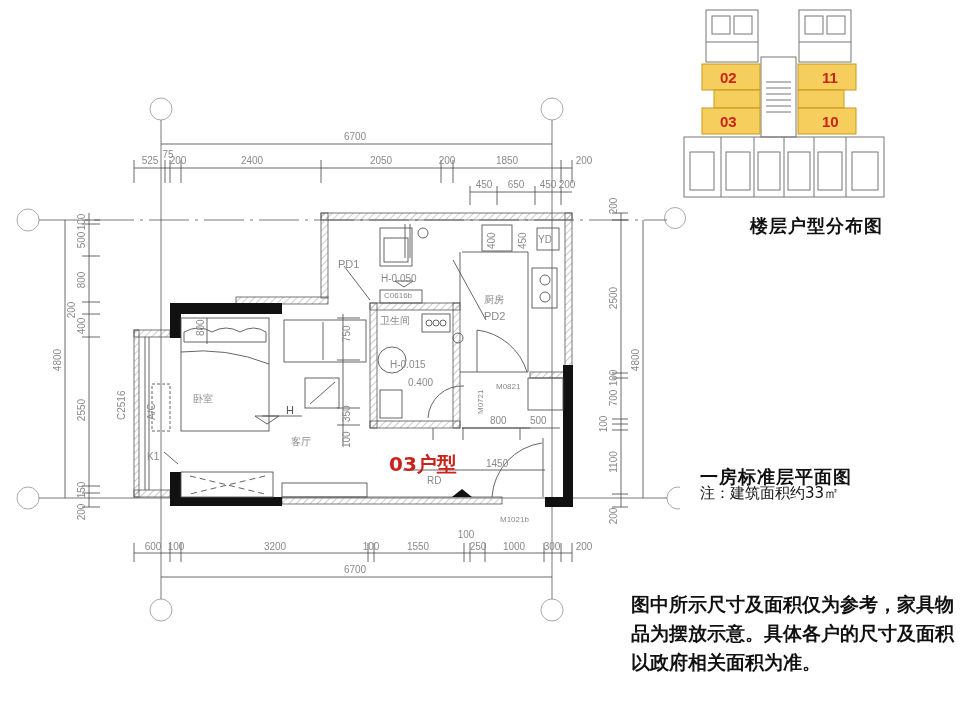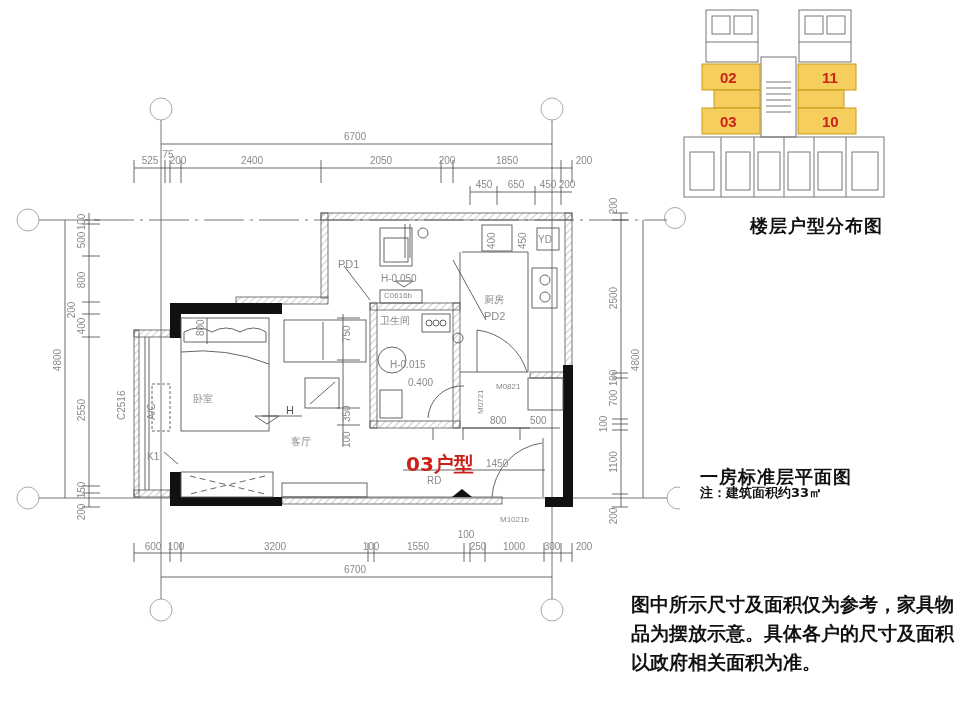--- a/index.html
+++ b/index.html
@@ -1,21 +1,21 @@
 <!DOCTYPE html>
 <html><head>
 <meta charset="utf-8">
 <style>
   html,body{margin:0;padding:0;background:#ffffff;}
   body{width:960px;height:720px;position:relative;overflow:hidden;font-family:"DejaVu Sans","Liberation Sans",sans-serif;}
   .abs{position:absolute;}
   svg text{font-family:"Liberation Sans","DejaVu Sans",sans-serif;}
   .dim{fill:#8a8a8a;font-size:10px;}
   .lbl-big{font-size:18px;font-weight:bold;color:#111;letter-spacing:1px;}
-  .note{font-size:13px;font-weight:bold;color:#111;}
+  .note{font-size:15px;font-weight:normal;color:#111;}
   .disclaimer{font-size:19px;font-weight:bold;color:#111;line-height:29px;width:340px;}
   .unit-label{font-size:20px;font-weight:bold;color:#c9231b;}
 </style>
 </head>
 <body>
 
 <div class="abs" style="left:676px;top:2px;width:220px;height:200px;text-align:right;">
   <svg width="220" height="200" viewBox="0 0 220 200">
     <g fill="none" stroke="#777" stroke-width="1">
 
@@ -346,18 +346,18 @@
     <text transform="translate(350,448) rotate(-90)">100</text>
     <text transform="translate(204,336) rotate(-90)">800</text>
     <text transform="translate(495,249) rotate(-90)">400</text>
     <text transform="translate(526,249) rotate(-90)">450</text>
     <text transform="translate(155,420) rotate(-90)">A/C</text>
     <text transform="translate(125,420) rotate(-90)">C2516</text>
     <text transform="translate(483,414) rotate(-90)" font-size="8">M0721</text>
   </g>
 </svg>
 
-<div class="abs unit-label" style="left:406px;top:451px;text-align:right;">03户型</div>
+<div class="abs unit-label" style="left:389px;top:451px;text-align:right;">03户型</div>
 
 <div class="abs lbl-big" style="left:700px;top:465px;">一房标准层平面图</div>
 <div class="abs note" style="left:700px;top:484px;">注：建筑面积约33㎡</div>
 
 <div class="abs disclaimer" style="left:631px;top:590px;">图中所示尺寸及面积仅为参考，家具物品为摆放示意。具体各户的尺寸及面积以政府相关面积为准。</div>
 
 </body></html>

